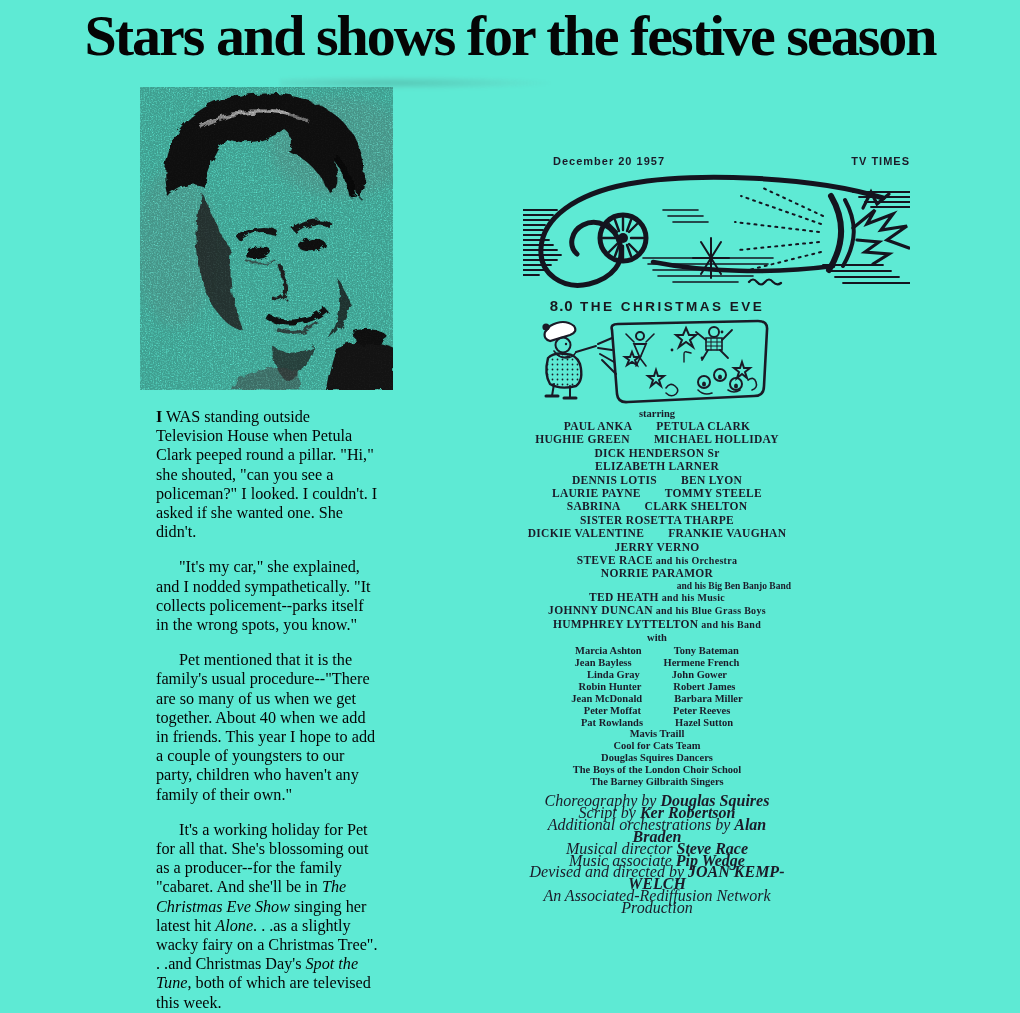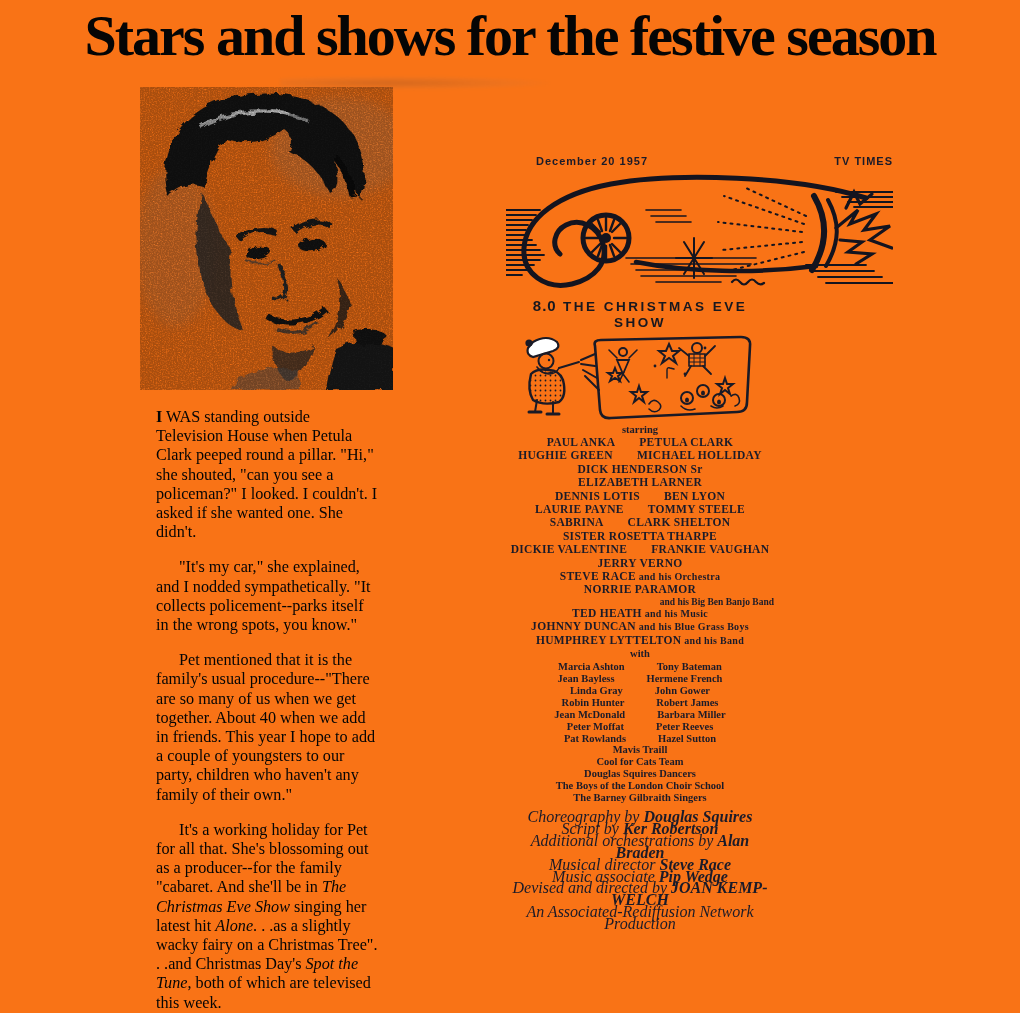--- a/index.html
+++ b/index.html
@@ -1,36 +1,36 @@
 <!DOCTYPE html>
 <html><head>
 <meta charset="utf-8">
 <style>
   html,body{margin:0;padding:0;background:#fff;}
-  .page{position:relative;width:1020px;height:1013px;background:#f97316;overflow:hidden;
+  .page{position:relative;width:1020px;height:1013px;background:#5eead4;overflow:hidden;
         font-family:"Liberation Serif","DejaVu Serif",serif;color:#000;}
 
   
   .headline{position:absolute;top:2px;left:0;width:100%;text-align:center;margin:0;
             font-family:"Liberation Serif",serif;font-weight:700;font-size:58px;
             letter-spacing:-2px;white-space:nowrap;color:#050505;}
 
   
   .photo-wrap{position:absolute;left:140px;top:87px;width:253px;height:303px;}
   .scan-artifact{position:absolute;left:280px;top:76px;width:270px;height:14px;
                  background:radial-gradient(ellipse at 40% 50%, rgba(60,60,60,.35), rgba(120,120,120,.12) 55%, transparent 75%);
                  filter:blur(1.5px);opacity:.55;}
   .article{position:absolute;left:140px;top:392px;width:256px;
            font-size:16.2px;line-height:19.2px;color:#050505;}
   .article p{margin:16px;}
   .article p.indent{text-indent:23px;}
   .byline{margin-top:0;}
 
   
-  .listing{position:absolute;left:506px;top:155px;width:387px;color:#1b1b29;
+  .listing{position:absolute;left:523px;top:155px;width:387px;color:#1b1b29;
            filter:blur(.3px);}
   .masthead{display:flex;justify-content:space-between;align-items:flex-start;
             font-family:"Liberation Sans","DejaVu Sans",sans-serif;font-weight:700;
             font-size:11px;letter-spacing:1px;}
   .masthead .date{margin-left:30px;}
   .cornucopia{display:block;margin-top:3px;}
   .inner{width:268px;}
   .show-heading{margin-top:2px;text-align:center;
                 font-family:"Liberation Sans","DejaVu Sans",sans-serif;font-weight:700;
                 font-size:13.5px;letter-spacing:2.5px;line-height:16px;color:#18181f;}
@@ -220,21 +220,20 @@
         <path stroke-width="2.2" d="M226,112 q4,-5 8,0 q4,5 8,0 q4,-5 8,0 q4,4 8,1"></path>
       </g>
     </svg>
 
     <div class="inner">
       <div class="show-heading">
         <div>
           <span class="time">8.0</span>
           <span>THE CHRISTMAS EVE</span>
         </div>
-        <div>SHOW</div>
       </div>
 
       <svg class="santa" width="242" height="88" viewBox="0 0 242 88">
         <defs>
           <pattern id="dots" width="5" height="5" patternUnits="userSpaceOnUse">
             <circle cx="1.5" cy="1.5" r="0.9" fill="#1a1a26"></circle>
           </pattern>
         </defs>
         <g stroke="#1a1a26" fill="none" stroke-linecap="round" stroke-width="2">
 

